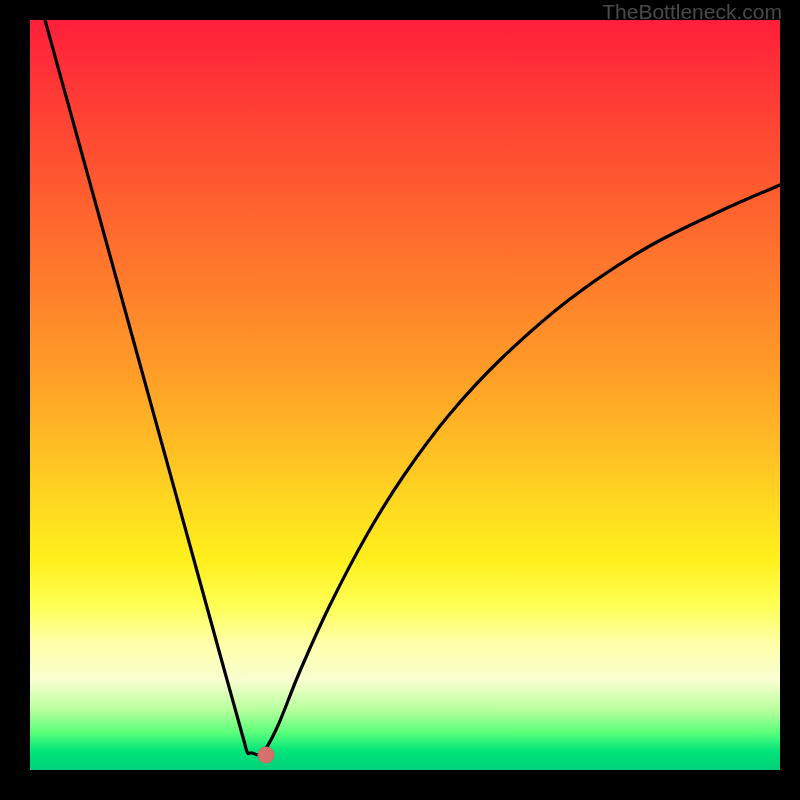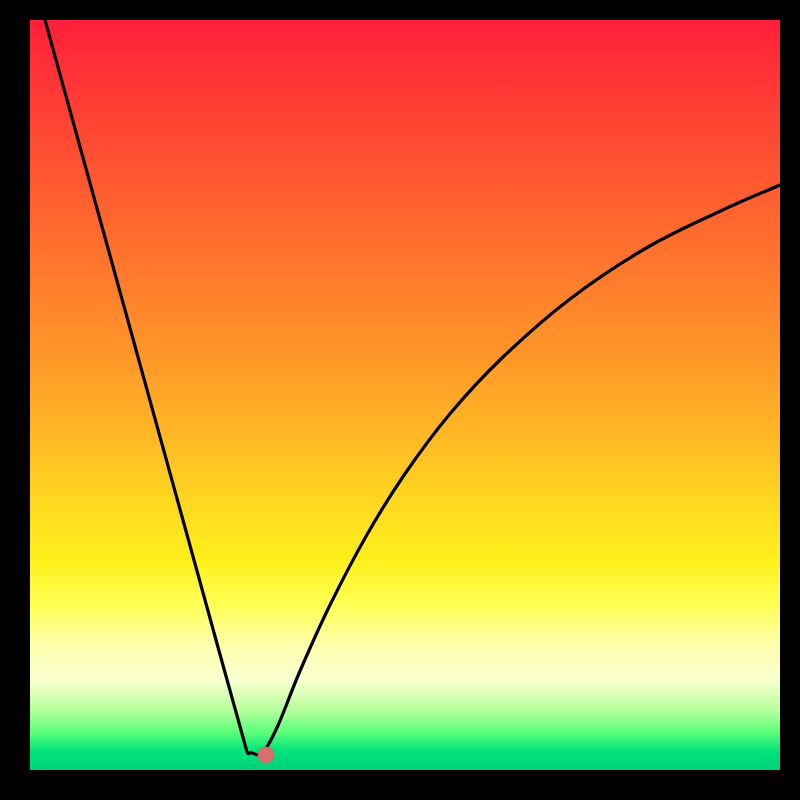--- a/index.html
+++ b/index.html
@@ -68,20 +68,21 @@
     border-radius: 50%;
     background: #d4716b;
     transform: translate(-50%, -50%);
     box-shadow: 0 0 0 0.5px rgba(0,0,0,0.1) inset;
   }
 </style>
 </head>
 <body>
 
 <div class="chart-container">
+  <div class="watermark">TheBottleneck.com</div>
 
   <div class="plot-area">
     <svg class="curve" viewBox="0 0 750 750" preserveAspectRatio="none">
       <path id="curve-path" fill="none" stroke="#000" stroke-width="3.2" stroke-linejoin="round" stroke-linecap="round" d="M 15 0 C 20.4 19.575, 34.2 69.6, 45 108.75 C 55.8 147.9, 64.2 178.35, 75 217.5 C 85.8 256.65, 94.20000000000002 287.1000000000001, 105.00000000000001 326.25000000000006 C 115.80000000000001 365.40000000000003, 124.2 395.85, 135 435 C 145.8 474.15, 154.875 507.03, 165 543.75 C 175.125 580.47, 183.825 612.135, 191.25 639 C 198.675 665.865, 202.20000000000005 678.42, 206.25000000000003 693 C 210.3 707.58, 211.725 712.845, 213.74999999999997 720 C 215.77499999999995 727.155, 216.14999999999998 730.455, 217.49999999999997 732.75 C 218.84999999999997 735.045, 218.54999999999998 732.75, 221.25 732.75 C 223.95000000000002 732.75, 227.775 737.475, 232.5 732.75 C 237.225 728.025, 240.75 721.215, 247.5 706.5 C 254.25 691.785, 260.55 672.87, 270 651 C 279.45 629.13, 287.85 609.705, 300 585 C 312.15 560.295, 324 537.375, 337.5 513.75 C 351 490.125, 360.15 475.35, 375 453.75 C 389.85 432.15, 402.45000000000005 414.675, 420.00000000000006 393.75 C 437.55000000000007 372.825, 450.90000000000003 358.1549999999999, 472.5 337.49999999999994 C 494.09999999999997 316.84499999999997, 514.35 298.575, 540 279 C 565.65 259.425, 588 244.545, 615 228.75 C 642 212.955, 665.7 202.725, 690 191.25 C 714.3 179.775, 739.2 169.725, 750 165"></path>
     </svg>
     <div id="min-marker" class="marker" style="left: 236.25px; top: 735px; background: rgb(212, 113, 107);"></div>
   </div>
 </div>
 
 </body></html>

